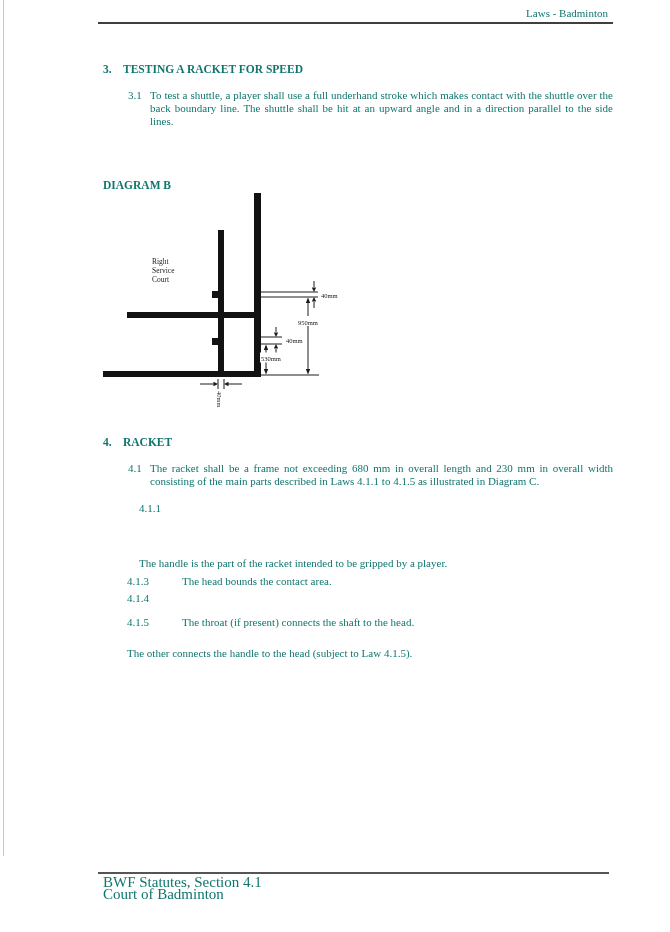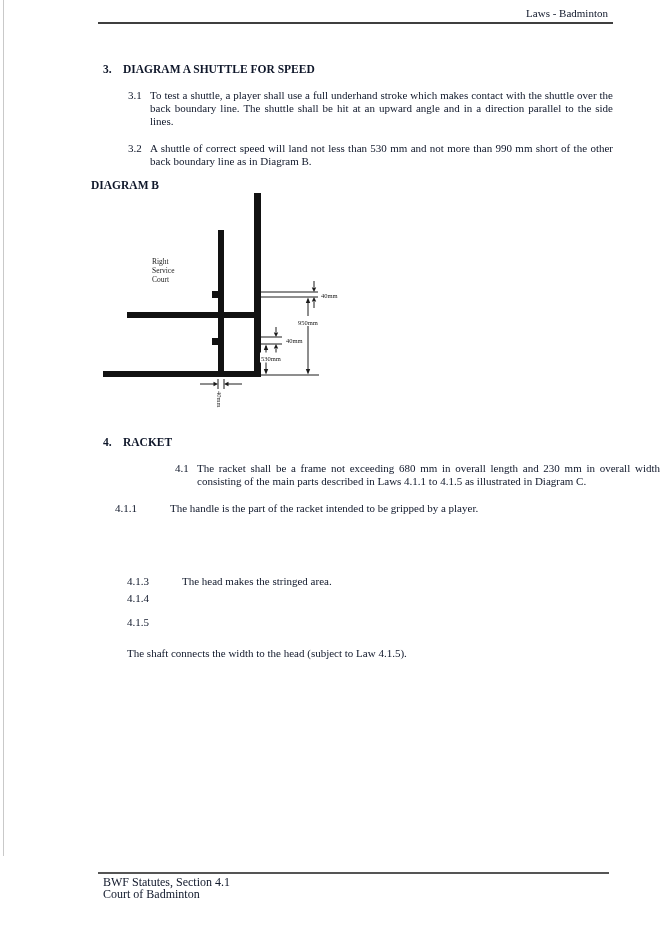--- a/index.html
+++ b/index.html
@@ -1,70 +1,66 @@
 <!DOCTYPE html>
 <html><head>
 <meta charset="utf-8">
 <style>
   html,body{margin:0;padding:0;background:#ffffff;}
   .page{
     position:relative;width:670px;height:932px;background:#ffffff;
-    font-family:"Liberation Serif","DejaVu Serif",serif;color:#0f172a;
+    font-family:"Liberation Serif","DejaVu Serif",serif;color:#0f766e;
     overflow:hidden;
   }
   .scan-edge{position:absolute;left:3px;top:0;width:1px;height:856px;background:#c9c9c9;}
   .hdr-title{position:absolute;top:7px;left:98px;width:510px;text-align:right;font-size:11px;}
   .hdr-rule{position:absolute;top:22px;left:98px;width:515px;height:2px;background:#3f3f3f;}
   .sec-head{position:absolute;display:flex;font-weight:bold;font-size:11.5px;line-height:13px;}
   .sec-head .num{flex:0 0 20px;}
   .bold-label{position:absolute;font-weight:bold;font-size:11.5px;line-height:13px;}
   .item{position:absolute;display:flex;font-size:11px;line-height:13px;}
   .item .num{flex:0 0 22px;}
   .item.sub .num{flex:0 0 55px;}
   .item .txt{text-align:justify;}
   #item-3-1{left:128px;top:89px;width:485px;font-family:Liberation Serif, serif;}
   #item-3-2{left:128px;top:142px;width:485px;}
   #sec3-head{left:103px;top:63px;}
-  #diagram-head{left:91px;top:179px;}
+  #diagram-head{left:103px;top:179px;}
   #sec4-head{left:103px;top:436px;}
-  #item-4-1{left:128px;top:462px;width:485px;margin-left:47px;}
-  #item-4-1-1{left:115px;top:502px;width:486px;}
+  #item-4-1{left:128px;top:462px;width:485px;}
+  #item-4-1-1{left:139px;top:502px;width:486px;flex-direction:column;}
   #item-4-1-2{left:127px;top:527px;width:486px;}
   #item-4-1-3{left:127px;top:575px;width:486px;}
   #item-4-1-4{left:127px;top:592px;width:486px;flex-direction:column;}
   #item-4-1-5{left:127px;top:616px;width:486px;align-items:flex-end;}
   .diagram-svg{position:absolute;left:95px;top:188px;width:270px;height:230px;}
   .diagram-svg text{fill:#1c1c1c;font-family:"Liberation Serif","DejaVu Serif",serif;}
   .ftr-rule{position:absolute;top:872px;left:98px;width:511px;height:1.5px;background:#555;}
-  .ftr-text{position:absolute;top:876px;left:103px;font-size:12px;line-height:12px;}
+  .ftr-text{position:absolute;top:876px;left:103px;font-size:15px;line-height:12px;}
 </style>
 </head>
 <body>
 
 <div class="page">
 
   <div class="scan-edge"></div>
 
   <div class="hdr-title">Laws - Badminton</div>
   <div class="hdr-rule"></div>
 
   <div class="sec-head" id="sec3-head">
     <span class="num">3.</span>
-    <span class="ttl">DIAGRAM A SHUTTLE FOR SPEED</span>
+    <span class="ttl">TESTING A RACKET FOR SPEED</span>
   </div>
 
   <div class="item" id="item-3-1">
     <span class="num">3.1</span>
     <span class="txt">To test a shuttle, a player shall use a full underhand stroke which makes contact with the shuttle over the back boundary line. The shuttle shall be hit at an upward angle and in a direction parallel to the side lines.</span>
   </div>
 
-  <div class="item" id="item-3-2">
-    <span class="num">3.2</span>
-    <span class="txt">A shuttle of correct speed will land not less than 530 mm and not more than 990 mm short of the other back boundary line as in Diagram B.</span>
-  </div>
 
   <div class="bold-label" id="diagram-head">DIAGRAM B</div>
 
   <svg class="diagram-svg" viewBox="0 0 270 230">
 
     <g fill="#121212">
       <rect x="159" y="5" width="7" height="184"></rect>
       <rect x="123" y="42" width="6" height="147"></rect>
       <rect x="32" y="124" width="134" height="6"></rect>
       <rect x="8" y="183" width="158" height="6"></rect>
@@ -138,30 +134,31 @@
   </div>
 
   <div class="item sub" id="item-4-1-1">
     <span class="num">4.1.1</span>
     <span class="txt">The handle is the part of the racket intended to be gripped by a player.</span>
   </div>
 
 
   <div class="item sub" id="item-4-1-3">
     <span class="num">4.1.3</span>
-    <span class="txt">The head makes the stringed area.</span>
+    <span class="txt">The head bounds the contact area.</span>
   </div>
 
   <div class="item sub" id="item-4-1-4">
     <span class="num">4.1.4</span>
-    <span class="txt">The shaft connects the width to the head (subject to Law 4.1.5).</span>
+    <span class="txt">The other connects the handle to the head (subject to Law 4.1.5).</span>
   </div>
 
   <div class="item sub" id="item-4-1-5">
     <span class="num">4.1.5</span>
+    <span class="txt">The throat (if present) connects the shaft to the head.</span>
   </div>
 
   <div class="ftr-rule"></div>
   <div class="ftr-text">
     <div>BWF Statutes, Section 4.1</div>
     <div>Court of Badminton</div>
   </div>
 
 </div>
 

